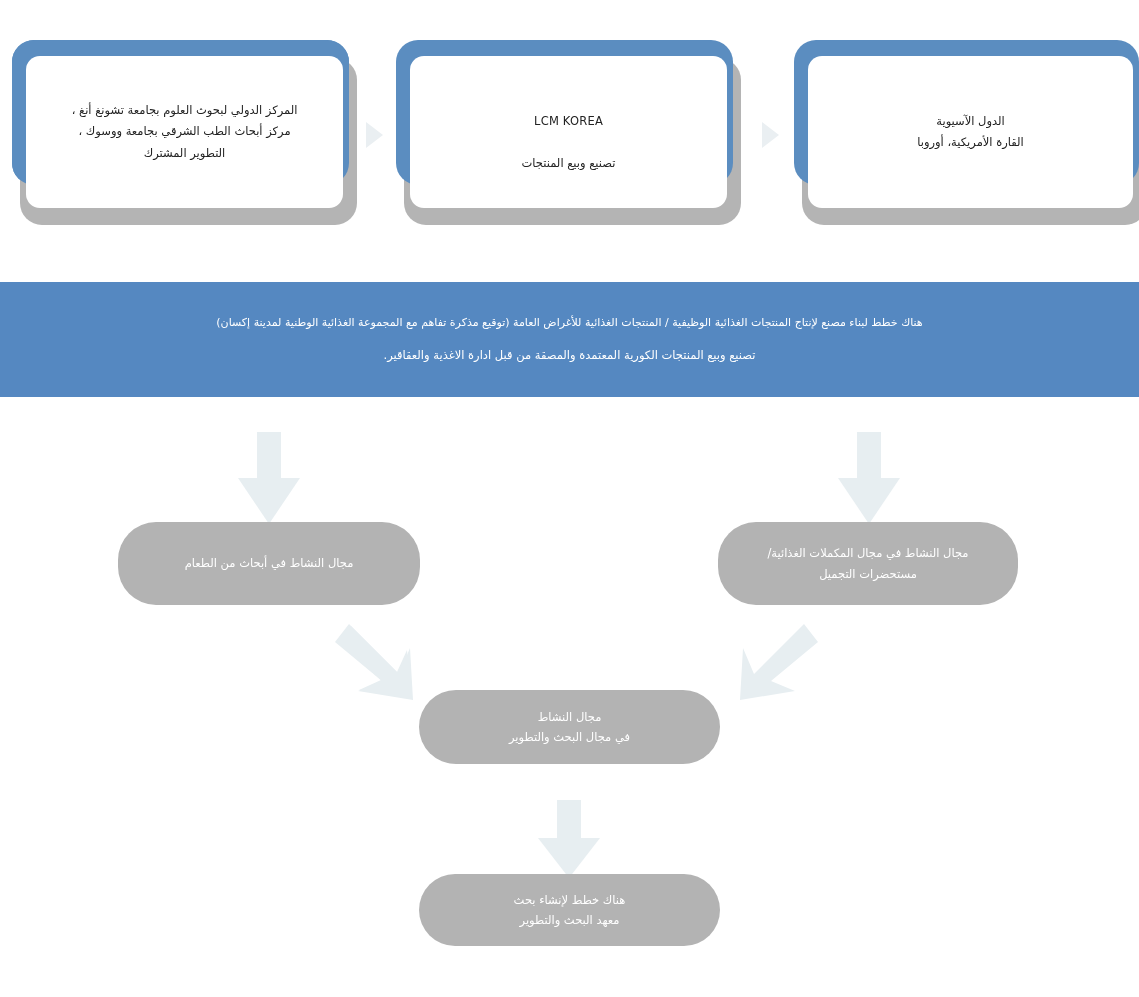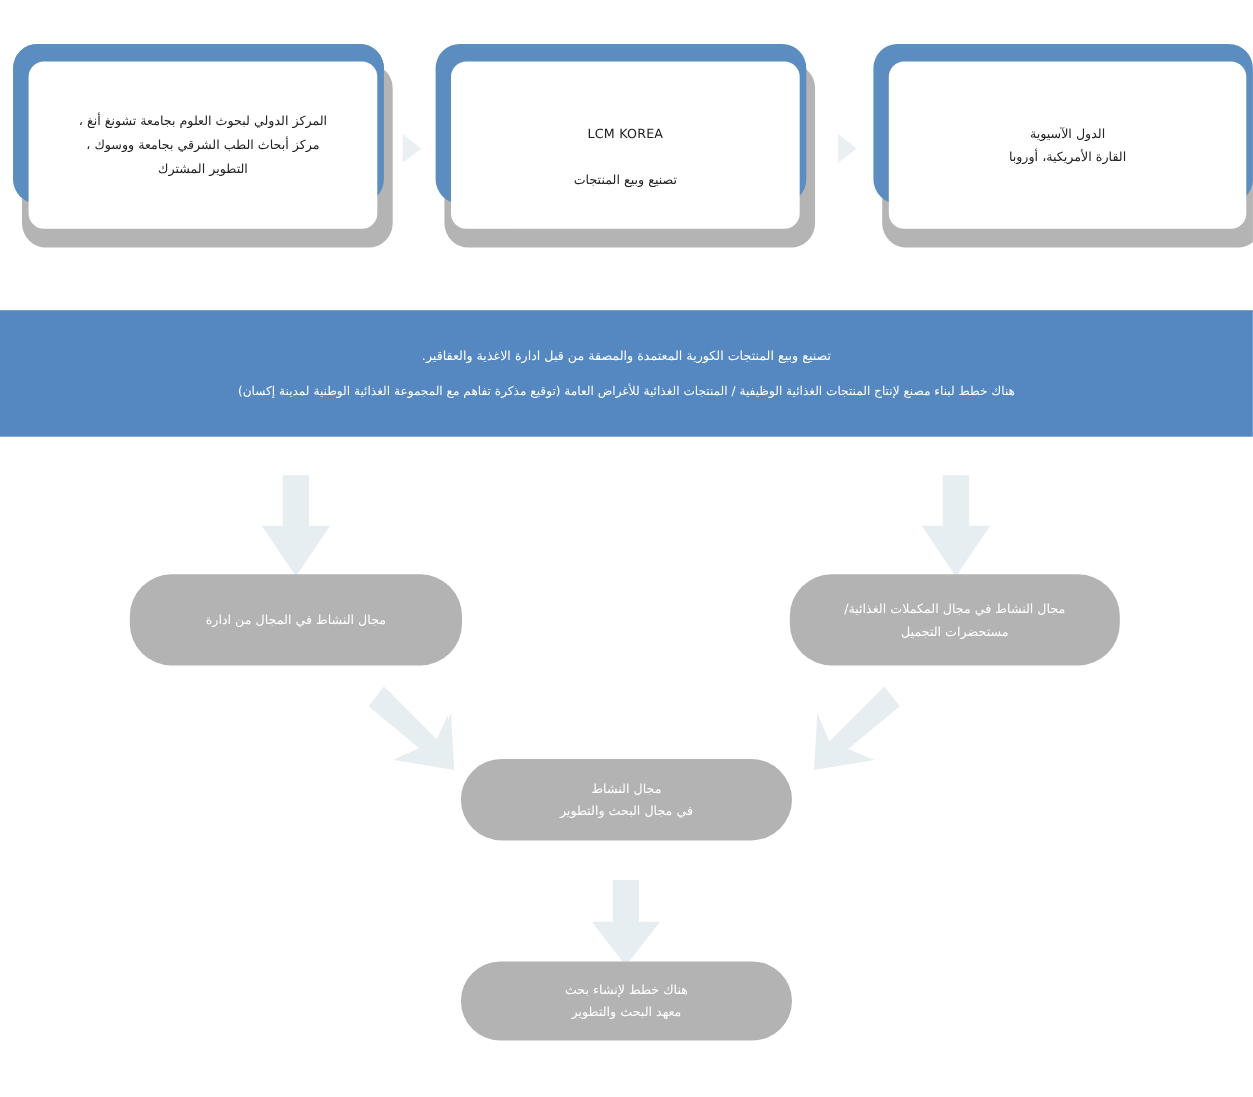--- a/index.html
+++ b/index.html
@@ -210,36 +210,36 @@
 <div class="card" id="card-3">
   <div class="shadow-gray"></div>
   <div class="accent-blue"></div>
   <div class="face">
     <div class="card-text">الدول الآسيوية
 القارة الأمريكية، أوروبا</div>
   </div>
 </div>
 
 <div id="banner">
+  <div class="banner-line" id="banner-line-2">هناك خطط لبناء مصنع لإنتاج المنتجات الغذائية الوظيفية / المنتجات الغذائية للأغراض العامة (توقيع مذكرة تفاهم مع المجموعة الغذائية الوطنية لمدينة إكسان)</div>
   <div class="banner-line" id="banner-line-1">تصنيع وبيع المنتجات الكورية المعتمدة والمصقة من قبل ادارة الاغذية والعقاقير.</div>
-  <div class="banner-line" id="banner-line-2">هناك خطط لبناء مصنع لإنتاج المنتجات الغذائية الوظيفية / المنتجات الغذائية للأغراض العامة (توقيع مذكرة تفاهم مع المجموعة الغذائية الوطنية لمدينة إكسان)</div>
 </div>
 
 <div class="arrow-down" id="arrow-down-left">
   <div class="shaft"></div>
   <div class="head"></div>
 </div>
 
 <div class="arrow-down" id="arrow-down-right">
   <div class="shaft"></div>
   <div class="head"></div>
 </div>
 
 <div class="pill" id="pill-food-service">
-  <div class="pill-text">مجال النشاط في المجال من ادارة</div>
+  <div class="pill-text">مجال النشاط في أبحاث من الطعام</div>
 </div>
 
 <div class="pill" id="pill-supplements">
   <div class="pill-text">مجال النشاط في مجال المكملات الغذائية/
 مستحضرات التجميل</div>
 </div>
 
 <div class="arrow-diag" id="arrow-diag-left">
   <svg width="110" height="100" viewBox="0 0 110 100" xmlns="http://www.w3.org/2000/svg">
     <polygon points="26,6 72,52 82,30 86,78 34,70 56,60 12,22" fill="#e7eef1"></polygon>

